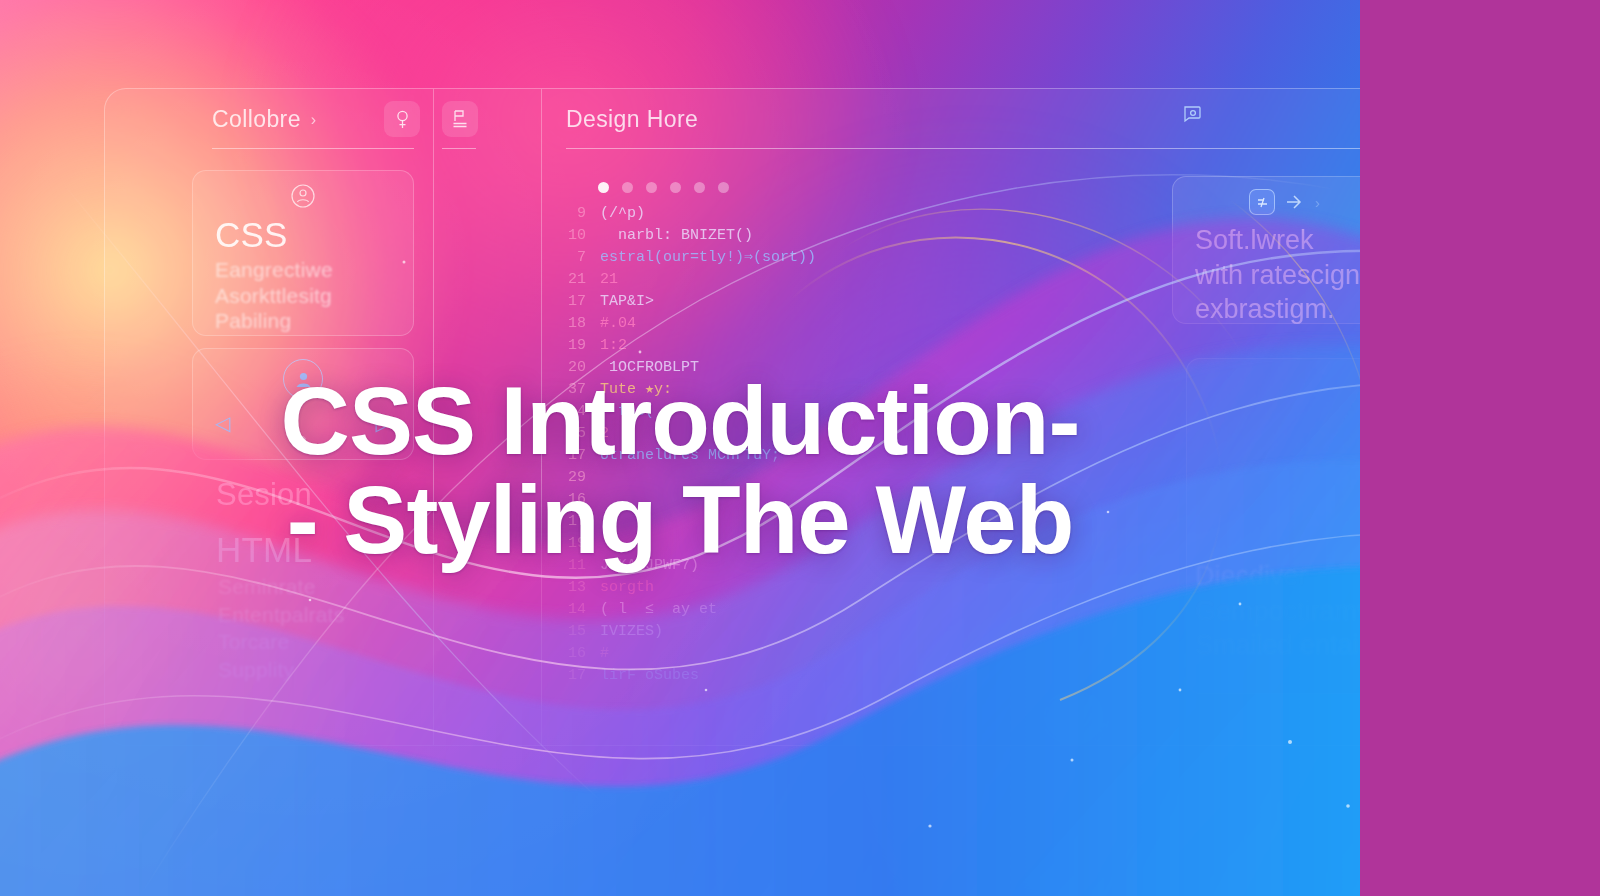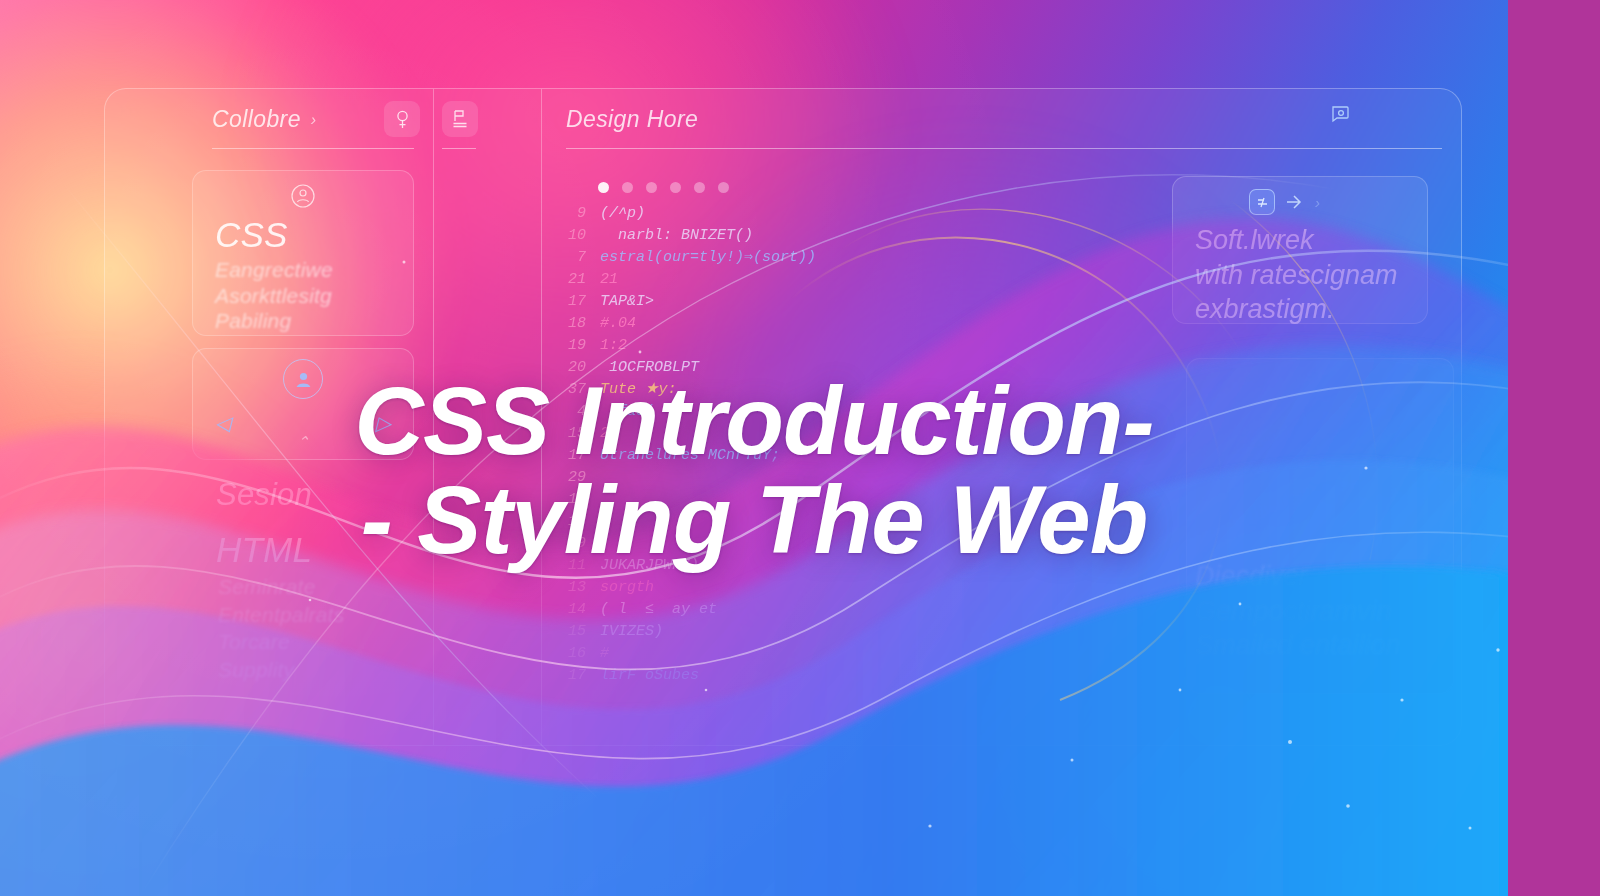--- a/index.html
+++ b/index.html
@@ -4,21 +4,21 @@
 <style>
   * { margin:0; padding:0; box-sizing:border-box; }
   html,body { width:1600px; height:896px; overflow:hidden; }
   body {
     font-family:"Liberation Sans", sans-serif;
     background:#b0349a;
     position:relative;
   }
 
   
-  #stage { position:absolute; inset:0; width:1508px; height:896px; overflow:hidden;font-style:italic; }
+  #stage { position:absolute; inset:0; width:1360px; height:896px; overflow:hidden; }
 
   .bg-base{
     position:absolute; inset:0;
     background:
       linear-gradient(118deg,
         #ff6fae 0%,
         #ff3d8f 14%,
         #f3278f 26%,
         #d42a9c 38%,
         #a534b7 50%,

